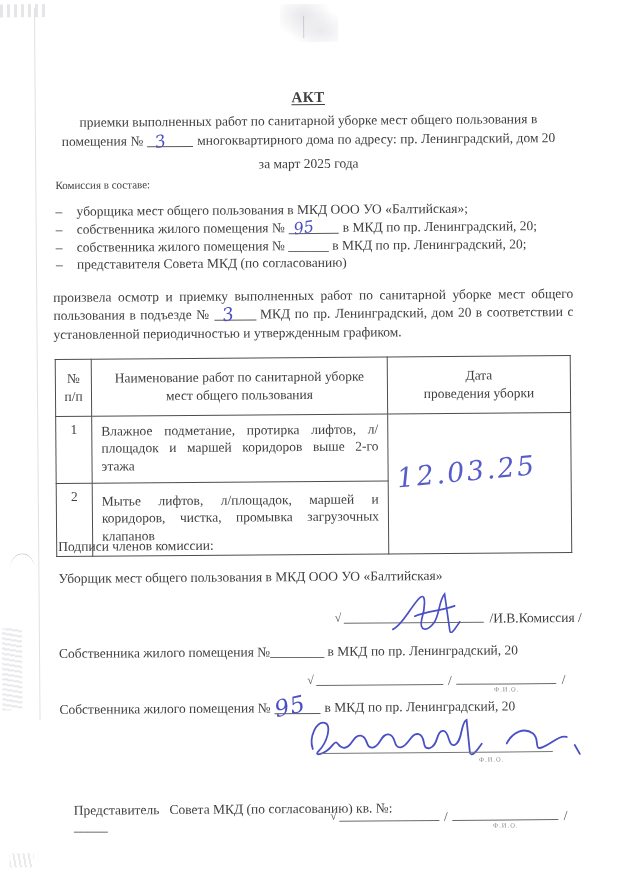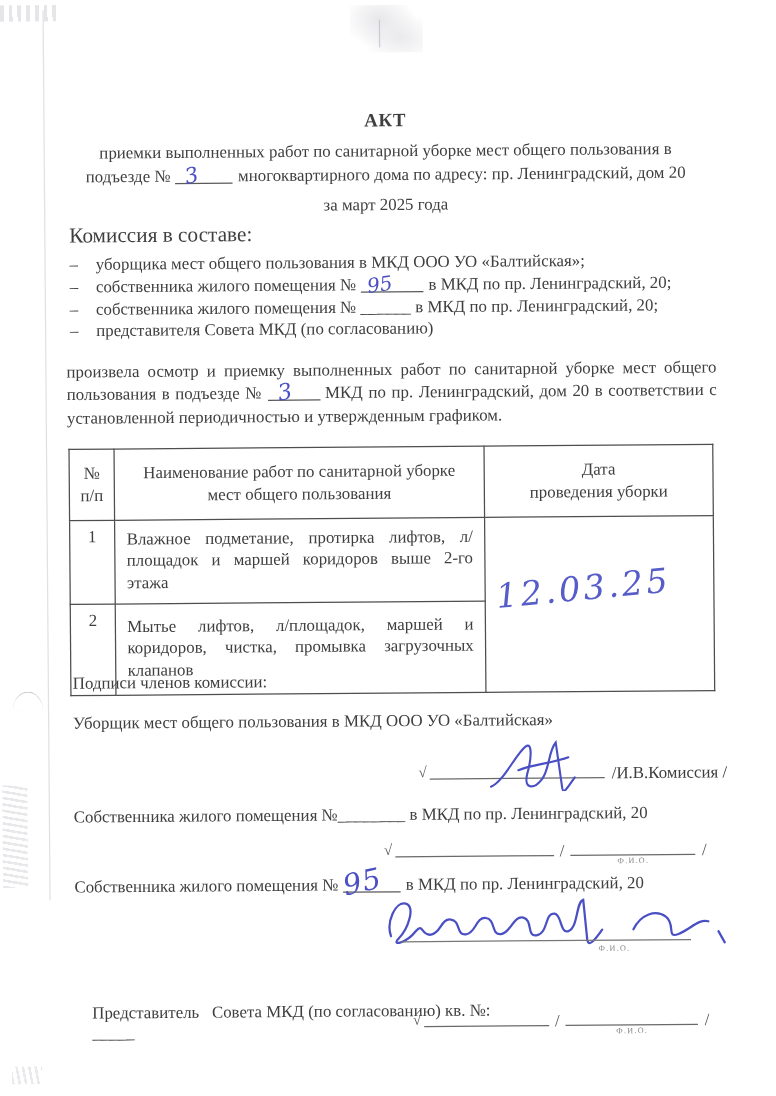--- a/index.html
+++ b/index.html
@@ -3,24 +3,24 @@
 <meta charset="utf-8">
 <style>
   html,body{margin:0;padding:0;background:#ffffff;}
   body{width:621px;height:877px;overflow:hidden;position:relative;
        font-family:"Liberation Serif", serif;color:#3f3f3f;}
   .sheet{position:absolute;inset:0;transform:rotate(-0.45deg);transform-origin:50% 45%;}
   .abs{position:absolute;}
   
   .title{top:89px;left:0;width:100%;text-align:center;font-weight:bold;
          font-size:15px;letter-spacing:0.6px;}
-  .title span{text-underline-offset:2px;}
+  .title span{text-decoration:underline;text-underline-offset:2px;}
   .intro{top:111px;left:50px;width:521px;text-align:center;font-size:13.5px;line-height:19px;}
   .intro .l3{margin-top:5px;}
-  .heading{top:177px;left:57px;font-size:17px;}
+  .heading{top:177px;left:57px;font-size:11px;}
   .member-list{top:201px;left:57px;width:520px;font-size:13.5px;}
   .member{display:flex;line-height:17.8px;}
   .member .dash{width:21px;flex:0 0 21px;}
   .acceptance{top:287px;left:54px;width:520px;font-size:13.5px;line-height:18.4px;text-align:justify;}
   
   .ink{color:#4a50c4;font-family:"DejaVu Serif", serif;font-style:italic;}
   .slot{display:inline-block;position:relative;border-bottom:1.1px solid #5a5a5a;
         height:13px;vertical-align:-2px;margin:0 4px;}
   .slot .ink{position:absolute;}
   .slot-intro{width:46px;}
@@ -98,21 +98,21 @@
   <div class="abs art topcenter-streak"></div>
   <div class="abs art bottomleft-smudge"></div>
 
   <div class="abs title">
     <span>АКТ</span>
   </div>
 
   <div class="abs intro">
     <div>приемки выполненных работ по санитарной уборке мест общего пользования в</div>
     <div>
-      <span>подъезде №</span><span class="slot slot-intro"><span class="ink">3</span></span><span>многоквартирного дома по адресу: пр. Ленинградский, дом 20</span>
+      <span>помещения №</span><span class="slot slot-intro"><span class="ink">3</span></span><span>многоквартирного дома по адресу: пр. Ленинградский, дом 20</span>
     </div>
     <div class="l3">за март 2025 года</div>
   </div>
 
   <div class="abs heading">Комиссия в составе:</div>
 
   <div class="abs member-list">
     <div class="member">
       <span class="dash">–</span>
       <span>уборщика мест общего пользования в МКД ООО УО «Балтийская»;</span>

